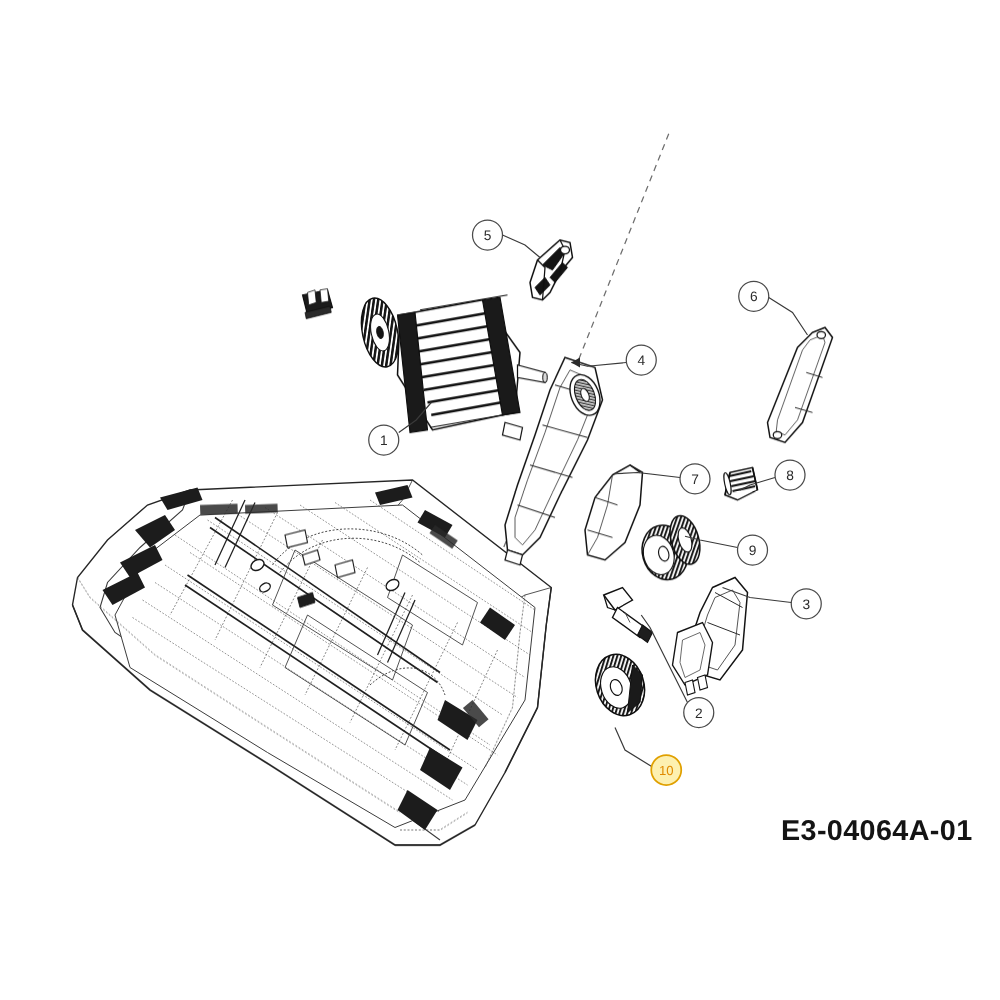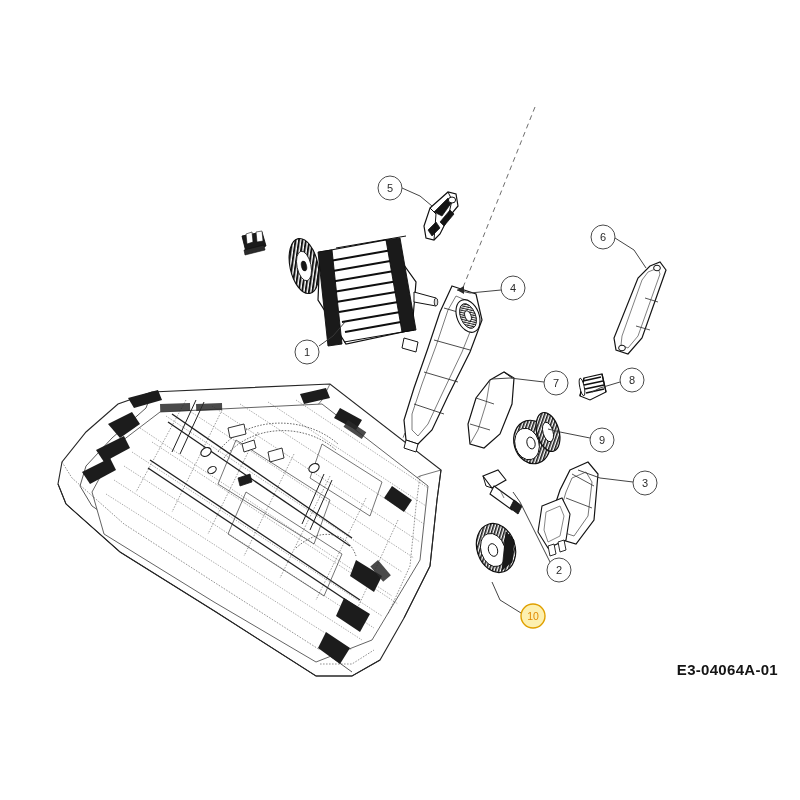--- a/index.html
+++ b/index.html
@@ -22,21 +22,21 @@
     left: 0;
     top: 0;
     width: 800px;
     height: 800px;
   }
   .partnum {
     position: absolute;
     right: 22px;
     bottom: 122px;
     font-family: "Liberation Sans", sans-serif;
-    font-size: 15px;
+    font-size: 23px;
     font-weight: 700;
     color: #141414;
     letter-spacing: 0.3px;
     white-space: nowrap;
   }
 </style>
 </head>
 <body>
 
 <div id="page">

